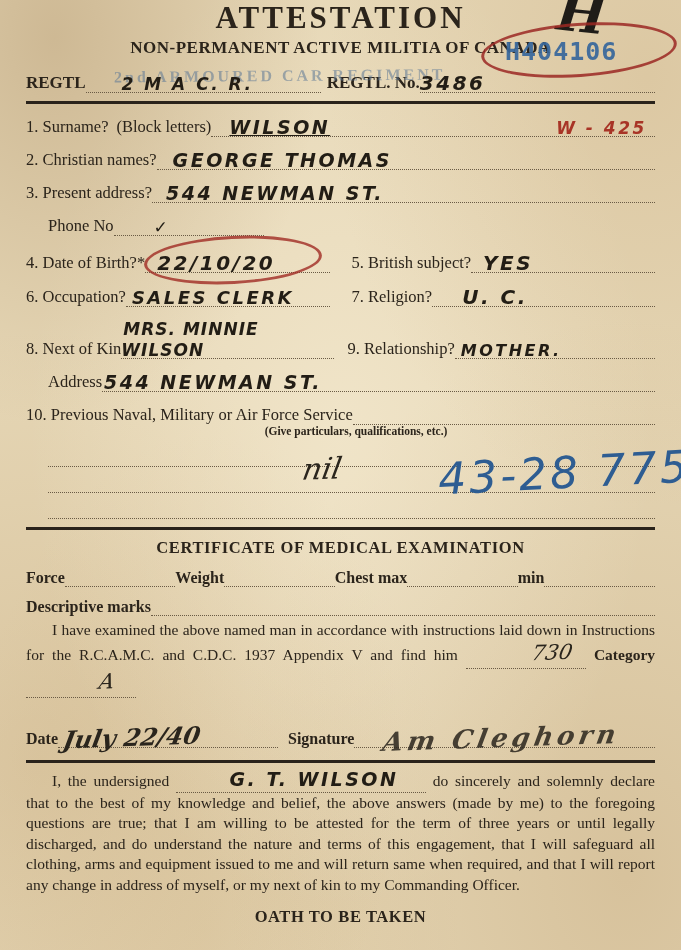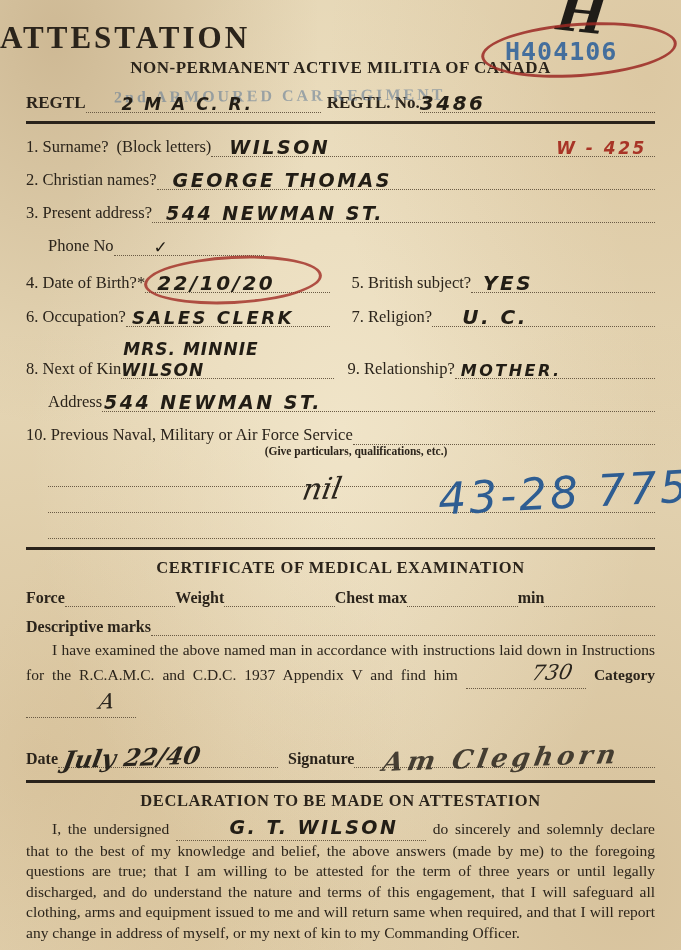--- a/index.html
+++ b/index.html
@@ -19,21 +19,21 @@
   .hand{font-family:"DejaVu Sans", sans-serif;font-style:italic;font-weight:600;
         color:#221d15;letter-spacing:2.5px;}
   .script{font-family:"DejaVu Serif", serif;font-style:italic;display:inline-block;
           transform:skewX(-12deg) rotate(-2deg);color:#2a251d;}
   .red-ink{color:#a83426;}
   .blue-ink{color:#2e5d92;}
   
   .hw-h{position:absolute;top:-12px;right:72px;font-family:"DejaVu Serif",serif;
         font-size:52px;font-weight:bold;font-style:italic;color:#1f1c18;
         transform:rotate(6deg);line-height:1;}
-  .title{margin-top:20px;text-align:left;font-size:31px;font-weight:bold;
+  .title{text-align:center;font-size:31px;font-weight:bold;
          letter-spacing:3px;}
   .serial-stamp{position:absolute;top:27px;right:6px;width:186px;height:48px;}
   .serial-oval{position:absolute;left:-8px;top:-4px;right:-2px;bottom:-2px;
          border:3px solid rgba(155,40,35,.85);border-radius:50%;transform:rotate(-4deg);}
   .serial-text{position:absolute;left:16px;top:10px;font-family:"DejaVu Sans Mono",monospace;
          font-size:25px;font-weight:bold;color:#37679c;letter-spacing:1px;opacity:.92;}
   .subtitle{text-align:center;font-size:17px;font-weight:bold;letter-spacing:.5px;
          margin-top:2px;}
   
   .row{display:flex;align-items:flex-end;margin-top:9px;font-size:16.5px;}
@@ -103,21 +103,21 @@
       <span class="fill regtl-fill">
         <span class="hand" style="font-size:20px;">3486</span>
       </span>
     </div>
     <hr class="rule">
 
     <div class="row">
       <span class="lbl-n">1. Surname?</span>
       <span class="lbl-n" style="margin-left:8px;">(Block letters)</span>
       <span class="fill">
-        <span class="hand" style="margin-left:18px;font-size:19px;">WILSON</span>
+        <span class="hand" style="margin-left:18px;font-size:19px;text-decoration:underline;">WILSON</span>
         <span class="q1-red hand red-ink">W - 425</span>
       </span>
     </div>
 
     <div class="row">
       <span class="lbl-n">2. Christian names?</span>
       <span class="fill">
         <span class="hand" style="margin-left:16px;font-size:19px;">GEORGE THOMAS</span>
       </span>
     </div>
@@ -232,21 +232,20 @@
       <span class="med-fill" style="max-width:220px;">
         <span class="script med-date">July 22/40</span>
       </span>
       <span style="margin-left:10px;">Signature</span>
       <span class="med-fill">
         <span class="script med-sig">Am Cleghorn</span>
       </span>
     </div>
     <hr class="rule" style="margin-top:12px;">
 
-    <div class="sect-head">DECLARATION TO BE MADE ON ATTESTATION</div>
     <div class="body-text" style="text-indent:26px;">
       <span>I, the undersigned</span>
       <span class="inline-fill" style="min-width:250px;"><span class="hand" style="font-size:19px;">G. T. WILSON</span></span>
       <span>do sincerely and solemnly declare that to the best of my knowledge and belief, the above answers (made by me) to the foregoing questions are true; that I am willing to be attested for the term of three years or until legally discharged, and do understand the nature and terms of this engagement, that I will safeguard all clothing, arms and equipment issued to me and will return same when required, and that I will report any change in address of myself, or my next of kin to my Commanding Officer.</span>
     </div>
 
     <div class="sect-head" style="margin-top:12px;">OATH TO BE TAKEN</div>
 
   </div>
 </div>

